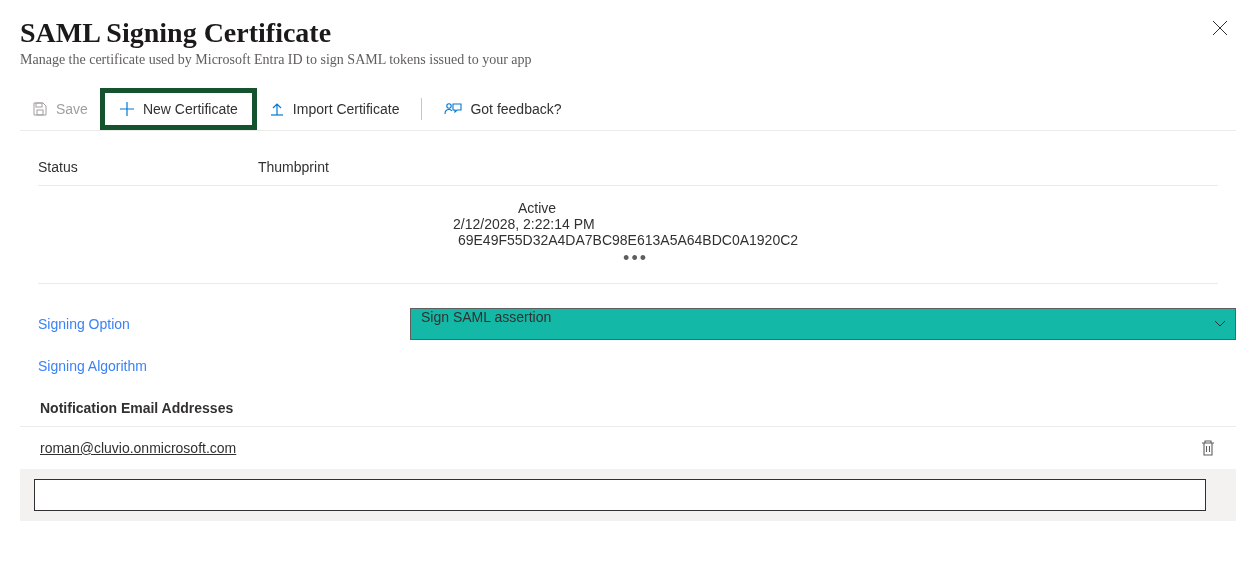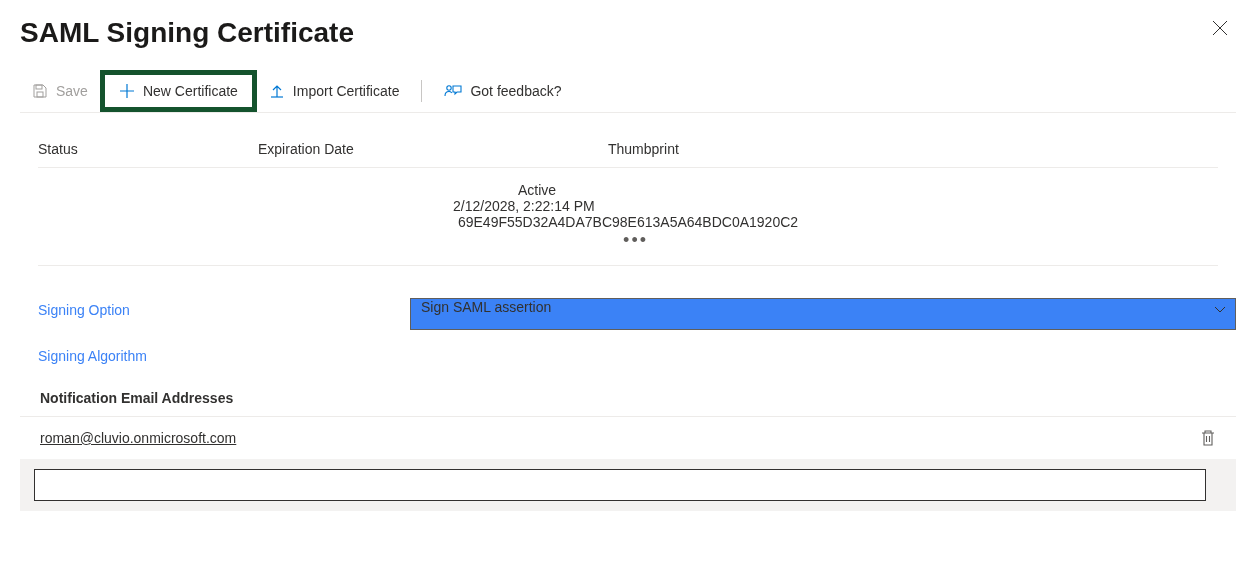--- a/index.html
+++ b/index.html
@@ -12,20 +12,21 @@
       font-size: 14px;
       color: #323130;
       background: #fff;
       width: 1256px;
       padding: 16px 20px;
     }
     .header-row {
       display: flex;
       justify-content: space-between;
       align-items: flex-start;
+      font-family: Liberation Serif, serif;
     }
     .page-title {
       font-size: 28px;
       font-weight: 600;
       color: #1b1a19;
       line-height: 1.2;
     }
     .page-subtitle {
       font-size: 14px;
       color: #605e5c;
@@ -133,28 +134,27 @@
     .select-wrap {
       flex: 1;
       position: relative;
       max-width: 840px;
     }
     .select-wrap select,
     .select-like {
       width: 100%;
       height: 32px;
       border: 1px solid #605e5c;
-      background: #3b82f6;
+      background: #14b8a6;
       font-size: 14px;
       font-family: inherit;
       padding: 0 30px 8px 10px;
       appearance: none;
       color: #323130;
       cursor: pointer;
-      margin-top: 8px;
     }
     .select-caret {
       position: absolute;
       right: 10px;
       top: 50%;
       transform: translateY(-50%);
       pointer-events: none;
     }
     .section-heading {
       font-weight: 600;
@@ -195,20 +195,21 @@
       font-family: inherit;
     }
     svg { display: block; }
   </style>
 </head>
 <body>
 
 <div class="header-row">
   <div>
     <h1 class="page-title">SAML Signing Certificate</h1>
+    <div class="page-subtitle">Manage the certificate used by Microsoft Entra ID to sign SAML tokens issued to your app</div>
   </div>
   <button class="close-btn" aria-label="Close">
     <svg width="16" height="16" viewBox="0 0 16 16">
         <path d="M1 1 L15 15 M15 1 L1 15" stroke="#323130" stroke-width="1"></path>
       </svg>
   </button>
 </div>
 
 <div class="toolbar">
   <button class="toolbar-btn disabled">
@@ -245,21 +246,20 @@
       <path d="M1 13 C1 10 3 8.5 5 8.5 C6 8.5 7 9 7.8 9.8" stroke="#0078d4" stroke-width="1.1"></path>
       <path d="M9 3 H17 V9 H13 L11 11 V9 H9 Z" stroke="#0078d4" stroke-width="1.1"></path>
     </svg>
     <span>Got feedback?</span>
   </button>
 </div>
 
 <div class="table">
   <div class="table-header">
     <div class="col-status">Status</div>
-    <div class="col-exp">Expiration Date</div>
     <div class="col-thumb">Thumbprint</div>
     <div class="col-actions"></div>
   </div>
   <div class="table-row">
     <div class="col-status">Active</div>
     <div class="col-exp">2/12/2028, 2:22:14 PM</div>
     <div class="col-thumb">69E49F55D32A4DA7BC98E613A5A64BDC0A1920C2</div>
     <div class="col-actions">
       <button class="more-btn" aria-label="More">
         <span>•••</span>

